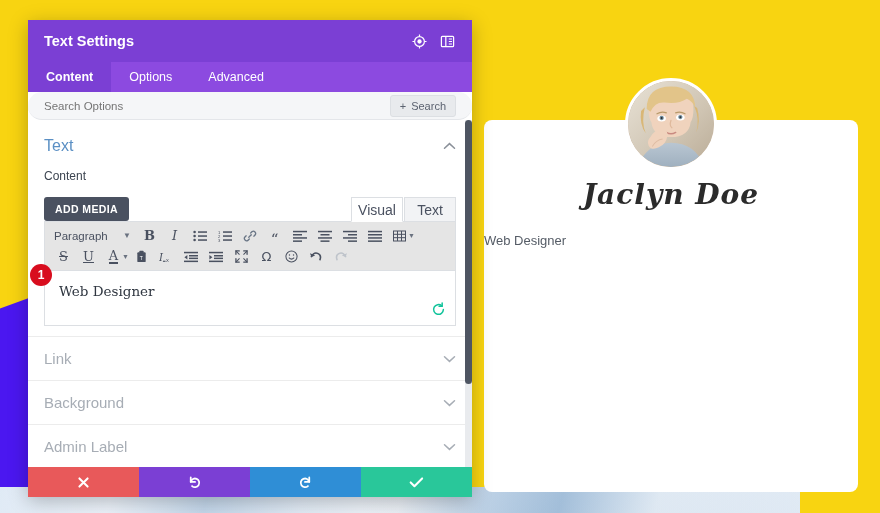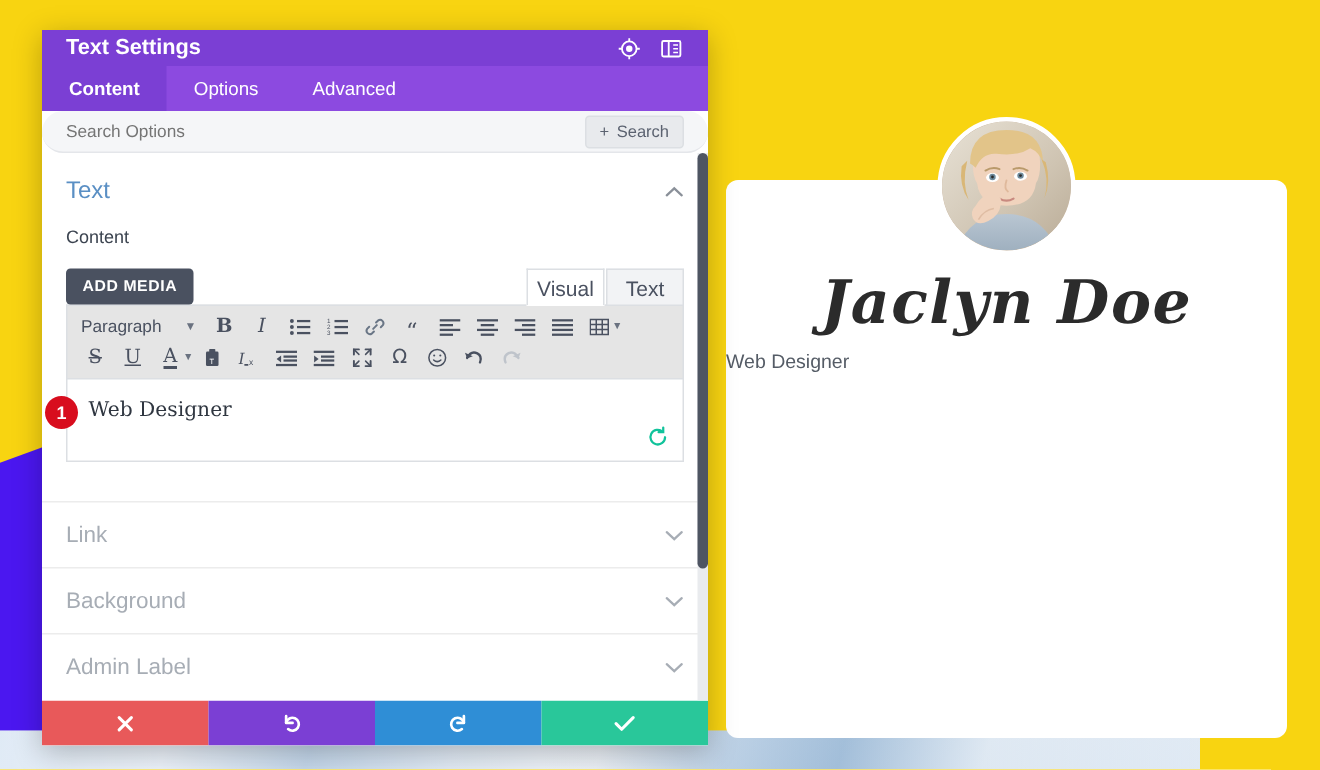--- a/index.html
+++ b/index.html
@@ -59,21 +59,21 @@
   }
   .avatar-art { width: 100%; height: 100%; display: block; }
 
   .preview-name {
     position: absolute;
     left: 484px; top: 178px;
     width: 374px;
     text-align: center;
     font-family: "DejaVu Serif", serif;
     font-style: italic;
-    font-size: 40px;
+    font-size: 28px;
     font-weight: 700;
     color: #2b2b2b;
     letter-spacing: 1px;
   }
   .preview-role {
     position: absolute;
     left: 484px; top: 233px;
     font-size: 13px;
     color: #555c66;
   }
@@ -83,21 +83,21 @@
     position: absolute;
     left: 28px; top: 20px;
     width: 444px; height: 477px;
     background: #ffffff;
     box-shadow: 0 4px 18px rgba(0,0,0,0.25);
     display: flex;
     flex-direction: column;
     overflow: hidden;
   }
   .modal-header {
-    height: 24px;
+    height: 42px;
     background: #7b3fd4;
     display: flex;
     align-items: center;
     padding: 0 14px 0 16px;
     flex: none;
   }
   .modal-title {
     color: #ffffff;
     font-size: 14.5px;
     font-weight: 700;
@@ -276,21 +276,21 @@
     color: #2f3640;
   }
   .refresh-ico {
     position: absolute;
     right: 9px; bottom: 8px;
     width: 15px; height: 15px;
     color: #11c39b;
     cursor: pointer;
   }
 
-  .accordion { margin-top: 26px; }
+  .accordion { margin-top: 10px; }
   .acc-row {
     height: 44px;
     border-top: 1px solid #ececec;
     display: flex;
     align-items: center;
     padding: 0 16px;
     cursor: pointer;
   }
   .acc-label {
     flex: 1;

